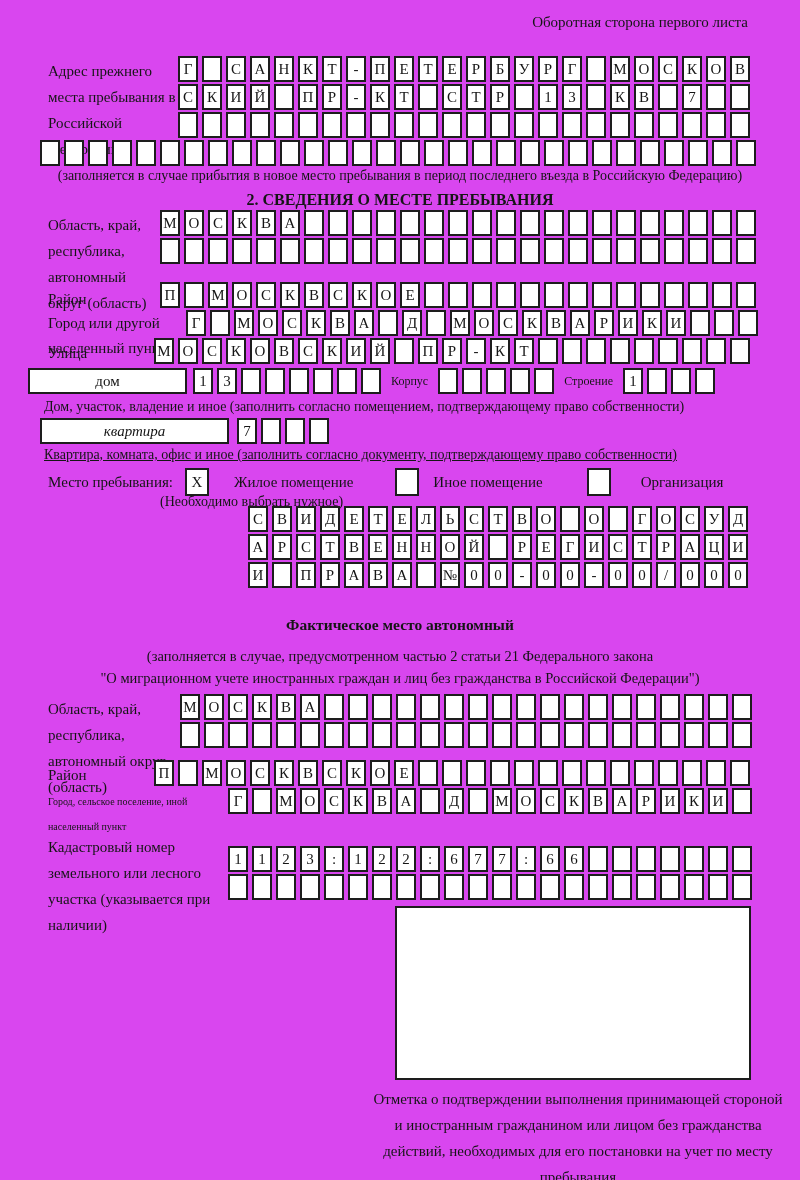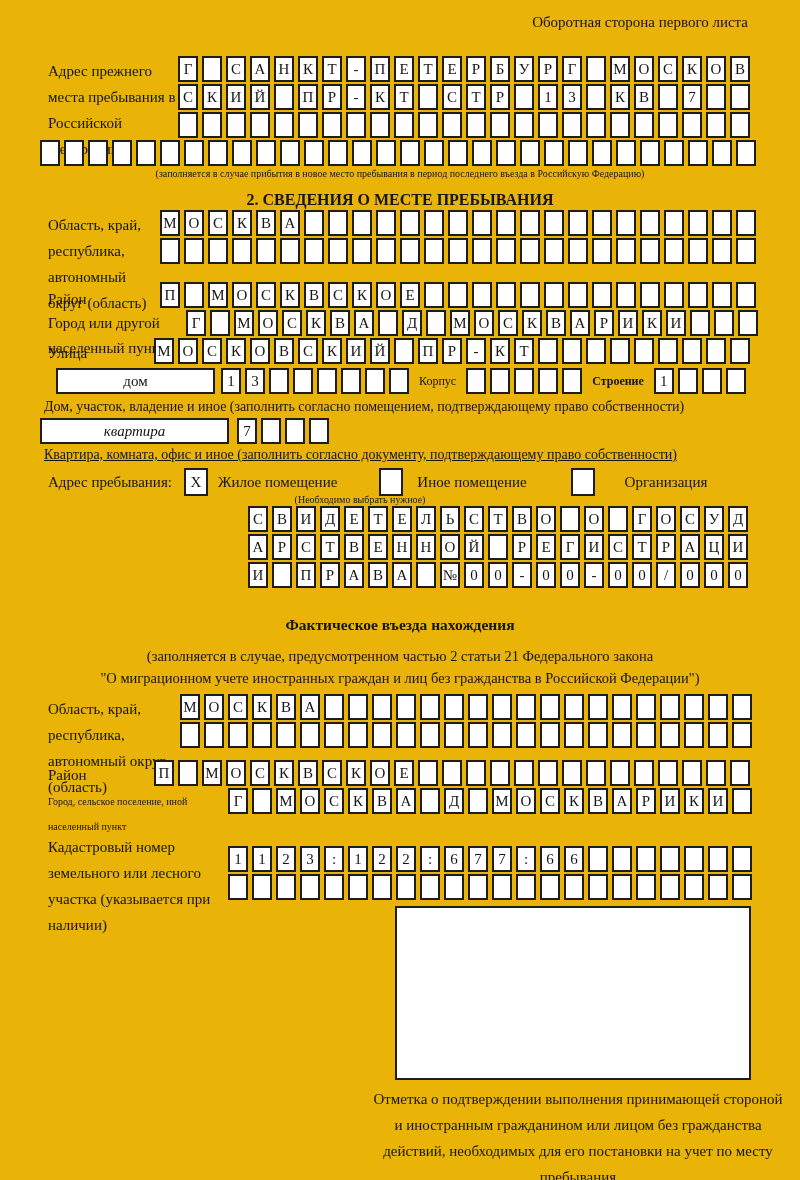--- a/index.html
+++ b/index.html
@@ -1,24 +1,24 @@
 <!DOCTYPE html>
 <html><head>
 <meta charset="utf-8">
 <style>
   html,body{margin:0;padding:0;background:#fff;}
-  .page{position:relative;width:800px;height:1180px;background:#eab308;color:#151515;
+  .page{position:relative;width:800px;height:1180px;background:#d946ef;color:#151515;
         font-family:"Liberation Serif","DejaVu Serif",serif;overflow:hidden;}
   .abs{position:absolute;}
   .center{left:0;right:0;text-align:center;}
   .lbl{font-size:15px;line-height:26px;}
   .lbl-tight{font-size:15px;line-height:25px;}
   .lbl-sm{font-size:10px;line-height:25px;}
   .caption{font-size:14px;}
-  .note{font-size:10px;}
+  .note{font-size:14px;}
   .hdr{font-size:16px;font-weight:bold;}
   .cells{display:flex;margin-bottom:2px;}
   .cell{flex:none;box-sizing:content-box;width:16px;height:22px;border:2px solid #1d1d1d;margin-right:4px;
         display:flex;align-items:center;justify-content:center;font-size:15px;background:#fff;}
   .widebox{flex:none;box-sizing:content-box;height:22px;border:2px solid #1d1d1d;
         display:flex;align-items:center;justify-content:center;font-size:15px;background:#fff;}
   .inline-row{display:flex;align-items:center;}
   .inline-row .cells{margin-bottom:0;}
   .gap-label{font-size:12px;margin:0 10px 0 6px;white-space:nowrap;}
   .chk{flex:none;box-sizing:content-box;width:20px;height:24px;border:2px solid #1d1d1d;
@@ -296,21 +296,21 @@
         <span class="cell"></span>
         <span class="cell"></span>
         <span class="cell"></span>
         <span class="cell"></span>
         <span class="cell"></span>
         <span class="cell"></span>
         <span class="cell"></span>
       </div>
     </div>
 
-  <div class="abs inline-row" style="left:56px;top:368px;">
+  <div class="abs inline-row" style="left:28px;top:368px;">
     <div class="widebox" style="width:155px;">дом</div>
     <div style="width:6px;"></div>
     <div>
         <div class="cells">
           <span class="cell">1</span>
           <span class="cell">3</span>
           <span class="cell"></span>
           <span class="cell"></span>
           <span class="cell"></span>
           <span class="cell"></span>
@@ -321,21 +321,21 @@
     <div class="gap-label">Корпус</div>
     <div>
         <div class="cells">
           <span class="cell"></span>
           <span class="cell"></span>
           <span class="cell"></span>
           <span class="cell"></span>
           <span class="cell"></span>
         </div>
       </div>
-    <div class="gap-label" style="font-weight:bold;">Строение</div>
+    <div class="gap-label" style="">Строение</div>
     <div>
         <div class="cells">
           <span class="cell">1</span>
           <span class="cell"></span>
           <span class="cell"></span>
           <span class="cell"></span>
         </div>
       </div>
   </div>
   <div class="abs caption" style="left:44px;top:399px;">Дом, участок, владение и иное (заполнить согласно помещением, подтверждающему право собственности)</div>
@@ -348,29 +348,29 @@
           <span class="cell">7</span>
           <span class="cell"></span>
           <span class="cell"></span>
           <span class="cell"></span>
         </div>
       </div>
   </div>
   <div class="abs caption" style="left:44px;top:447px;text-decoration:underline;">Квартира, комната, офис и иное (заполнить согласно документу, подтверждающему право собственности)</div>
 
   <div class="abs inline-row" style="left:48px;top:468px;">
-    <span class="opt-label">Адрес пребывания:</span>
+    <span class="opt-label">Место пребывания:</span>
     <span class="chk" style="margin-left:12px;">X</span>
-    <span class="opt-label" style="margin-left:10px;">Жилое помещение</span>
+    <span class="opt-label" style="margin-left:25px;">Жилое помещение</span>
     <span class="chk" style="margin-left:42px;"></span>
     <span class="opt-label" style="margin-left:14px;">Иное помещение</span>
     <span class="chk" style="margin-left:44px;"></span>
     <span class="opt-label" style="margin-left:30px;">Организация</span>
   </div>
-  <div class="abs note" style="left:160px;top:494px;width:400px;text-align:center;">(Необходимо выбрать нужное)</div>
+  <div class="abs note" style="left:160px;top:494px;width:400px;text-align:left;">(Необходимо выбрать нужное)</div>
 
   <div class="abs" style="left:248px;top:506px;">
       <div class="cells">
         <span class="cell">С</span>
         <span class="cell">В</span>
         <span class="cell">И</span>
         <span class="cell">Д</span>
         <span class="cell">Е</span>
         <span class="cell">Т</span>
         <span class="cell">Е</span>
@@ -430,21 +430,21 @@
         <span class="cell">-</span>
         <span class="cell">0</span>
         <span class="cell">0</span>
         <span class="cell">/</span>
         <span class="cell">0</span>
         <span class="cell">0</span>
         <span class="cell">0</span>
       </div>
     </div>
 
-  <div class="abs center" style="top:616px;font-size:15.5px;font-weight:bold;">Фактическое въезда нахождения</div>
+  <div class="abs center" style="top:616px;font-size:15.5px;font-weight:bold;">Фактическое место автономный</div>
   <div class="abs center" style="top:648px;font-size:14.5px;">(заполняется в случае, предусмотренном частью 2 статьи 21 Федерального закона</div>
   <div class="abs center" style="top:670px;font-size:14.5px;">"О миграционном учете иностранных граждан и лиц без гражданства в Российской Федерации")</div>
 
   <div class="abs lbl" style="left:48px;top:696px;width:140px;">Область, край, республика, автономный округ (область)</div>
   <div class="abs" style="left:180px;top:694px;">
       <div class="cells">
         <span class="cell">М</span>
         <span class="cell">О</span>
         <span class="cell">С</span>
         <span class="cell">К</span>

